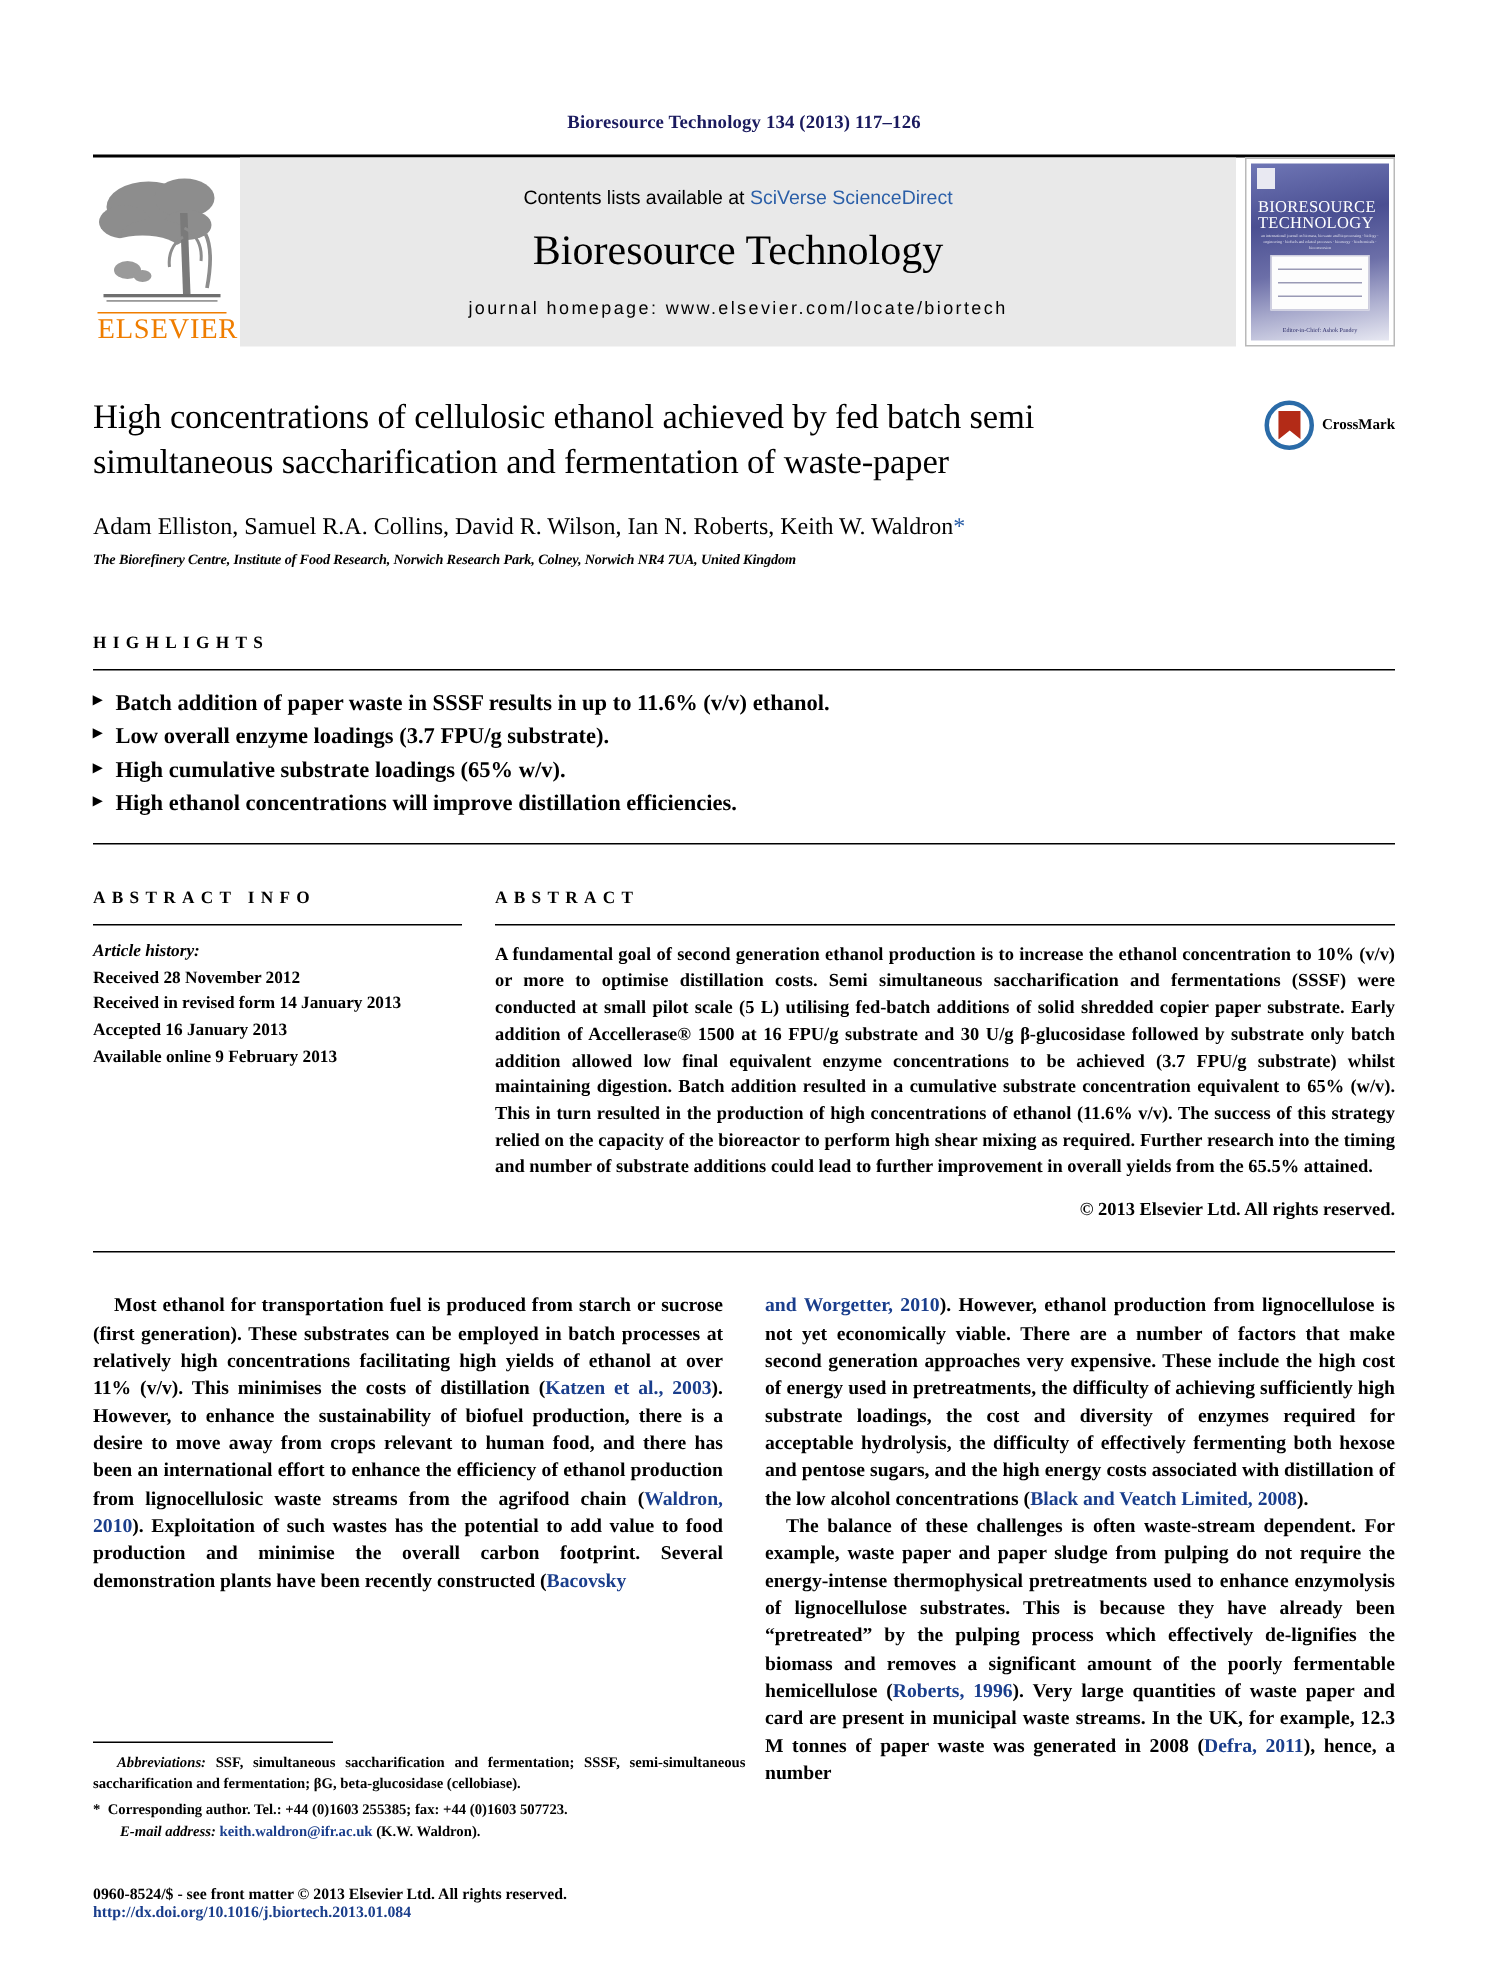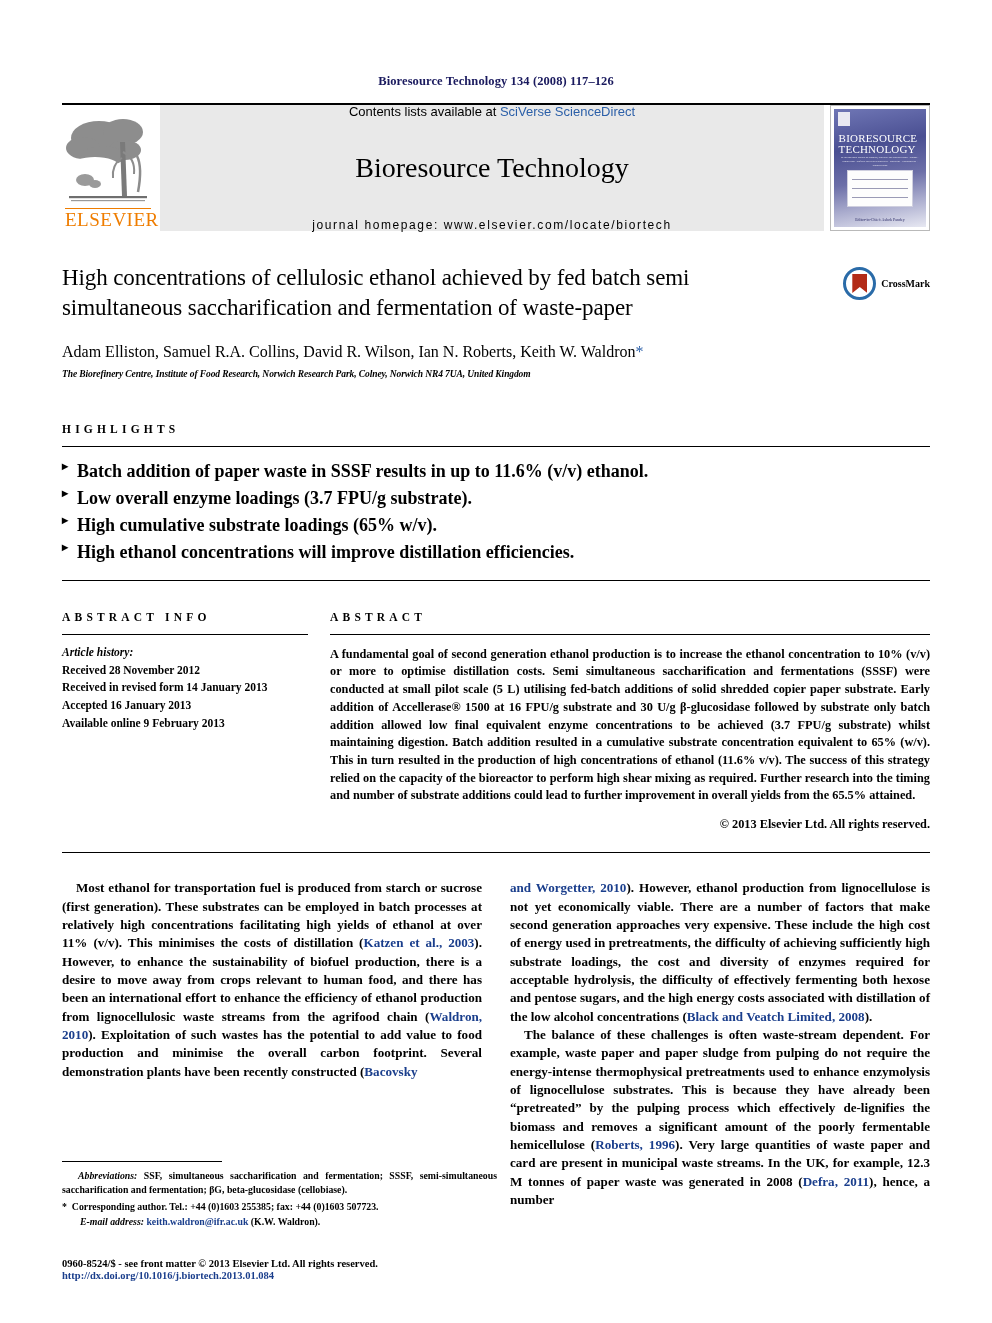--- a/index.html
+++ b/index.html
@@ -56,21 +56,20 @@
   }
   .banner {
     flex: 1 1 auto;
     background: #e9e9e9;
     margin: 0 0 0 6px;
     display: flex;
     flex-direction: column;
     justify-content: center;
     align-items: center;
     text-align: center;
-    gap: 20px;
   }
   .contents-line { font-size: 13px; margin-bottom: 13px; font-family: "Liberation Sans", sans-serif; }
   .contents-line .sd { color: #2b5fa8; }
   .journal-name { font-size: 28px; font-family: "Liberation Serif", serif; margin-bottom: 14px; }
   .homepage { font-size: 12px; letter-spacing: 1.6px; font-family: "Liberation Sans", sans-serif; }
   .cover-thumb {
     flex: 0 0 100px; width: 100px; margin-left: 6px;
     border: 1px solid #b9b9b9;
     display: flex; align-items: center; justify-content: flex-start;
     background: #ffffff;
@@ -131,21 +130,21 @@
   
   .section-head {
     font-size: 11.5px; font-weight: bold; letter-spacing: 4.2px;
     font-family: "Liberation Serif", serif;
   }
   .hl-wrap { margin-top: 44px; }
   .rule { border-top: 1px solid #000; }
   .hl-rule-top { margin-top: 11px; }
   .hl-list { margin: 11px 0 0 0; padding: 0; list-style: none; }
   .hl-list li {
-    font-size: 18px; line-height: 1.5; font-weight: bold;
+    font-size: 15px; line-height: 1.5; font-weight: bold;
     font-family: "Liberation Serif", serif;
     padding-left: 15px; position: relative;
   }
   .hl-list li:before {
     content: "\25B8"; position: absolute; left: 0; top: -1px; font-size: 12px;
   }
   .hl-rule-bottom { margin-top: 14px; }
 
   
   .info-abstract { margin-top: 30px; display: flex; }
@@ -192,21 +191,21 @@
 
   .footer-block { position: absolute; left: 62px; bottom: 42px; width: 520px; }
   .footer-line1 { font-size: 10.5px; font-weight: bold; }
   .footer-line2 { font-size: 10.5px; font-weight: bold; color: #1a3e8c; margin-top: 1px; }
 </style>
 </head>
 <body>
 
 <div class="page">
 
-  <div class="running-head">Bioresource Technology 134 (2008) 117–126</div>
+  <div class="running-head">Bioresource Technology 134 (2013) 117–126</div>
 
   <div class="masthead">
 
     <div class="elsevier-logo">
       <svg class="tree-art" viewBox="0 0 86 96">
         <rect x="0" y="0" width="86" height="96" fill="#ffffff"></rect>
         <g fill="#8d8d8d">
           <ellipse cx="34" cy="26" rx="28" ry="17"></ellipse>
           <ellipse cx="58" cy="20" rx="20" ry="13"></ellipse>
           <ellipse cx="18" cy="36" rx="17" ry="11"></ellipse>

